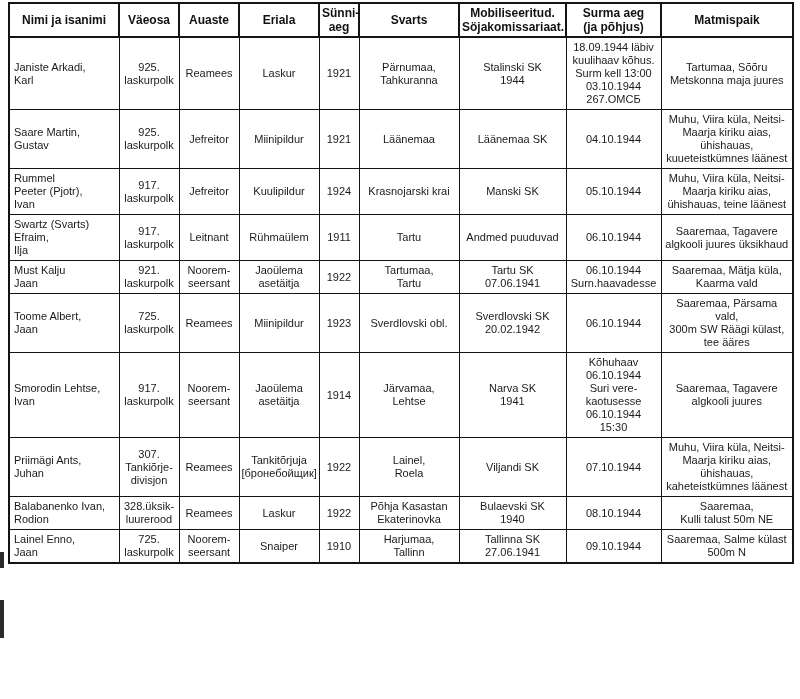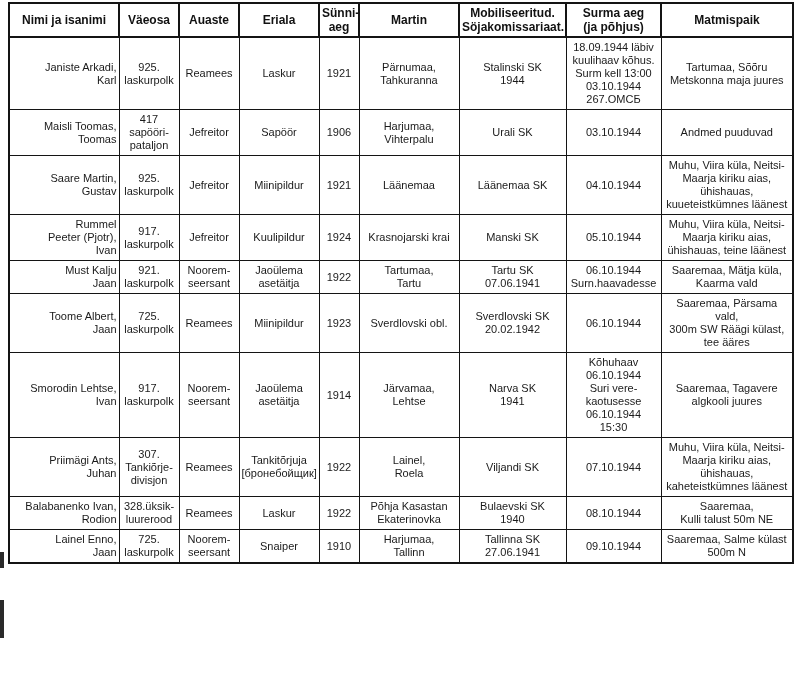--- a/index.html
+++ b/index.html
@@ -45,21 +45,21 @@
     font-size: 11px;
     line-height: 13px;
     color: #1a1a1a;
     text-align: center;
     vertical-align: middle;
     padding: 3px 2px;
     white-space: pre-line;
     overflow: hidden;
   }
   table.doc-table td.first-col {
-    text-align: right;
+    text-align: left;
     padding-left: 4px;
   }
   
   col.c1 { width: 110px; }
   col.c2 { width: 60px; }
   col.c3 { width: 60px; }
   col.c4 { width: 80px; }
   col.c5 { width: 40px; }
   col.c6 { width: 100px; }
   col.c7 { width: 107px; }
@@ -95,21 +95,21 @@
         <col class="c9">
     </colgroup>
     <thead>
       <tr>
           <th>Nimi ja isanimi</th>
           <th>Väeosa</th>
           <th>Auaste</th>
           <th>Eriala</th>
           <th>Sünni-
 aeg</th>
-          <th>Martin</th>
+          <th>Svarts</th>
           <th>Mobiliseeritud.
 Söjakomissariaat.</th>
           <th>Surma aeg
 (ja põhjus)</th>
           <th>Matmispaik</th>
         </tr>
     </thead>
     <tbody>
         <tr>
           <td class="first-col">Janiste Arkadi,
@@ -125,35 +125,20 @@
 1944</td>
           <td>18.09.1944 läbiv
 kuulihaav kõhus.
 Surm kell 13:00
 03.10.1944
 267.ОМСБ</td>
           <td>Tartumaa, Sõõru
 Metskonna maja juures</td>
         </tr>
         <tr>
-          <td class="first-col">Maisli Toomas,
-Toomas</td>
-          <td>417
-sapööri-
-pataljon</td>
-          <td>Jefreitor</td>
-          <td>Sapöör</td>
-          <td>1906</td>
-          <td>Harjumaa,
-Vihterpalu</td>
-          <td>Urali SK</td>
-          <td>03.10.1944</td>
-          <td>Andmed puuduvad</td>
-        </tr>
-        <tr>
           <td class="first-col">Saare Martin,
 Gustav</td>
           <td>925.
 laskurpolk</td>
           <td>Jefreitor</td>
           <td>Miinipildur</td>
           <td>1921</td>
           <td>Läänemaa</td>
           <td>Läänemaa SK</td>
           <td>04.10.1944</td>
@@ -170,20 +155,35 @@
 laskurpolk</td>
           <td>Jefreitor</td>
           <td>Kuulipildur</td>
           <td>1924</td>
           <td>Krasnojarski krai</td>
           <td>Manski SK</td>
           <td>05.10.1944</td>
           <td>Muhu, Viira küla, Neitsi-
 Maarja kiriku aias,
 ühishauas, teine läänest</td>
+        </tr>
+        <tr>
+          <td class="first-col">Swartz (Svarts)
+Efraim,
+Ilja</td>
+          <td>917.
+laskurpolk</td>
+          <td>Leitnant</td>
+          <td>Rühmaülem</td>
+          <td>1911</td>
+          <td>Tartu</td>
+          <td>Andmed puuduvad</td>
+          <td>06.10.1944</td>
+          <td>Saaremaa, Tagavere
+algkooli juures üksikhaud</td>
         </tr>
         <tr>
           <td class="first-col">Must Kalju
 Jaan</td>
           <td>921.
 laskurpolk</td>
           <td>Noorem-
 seersant</td>
           <td>Jaoülema
 asetäitja</td>

